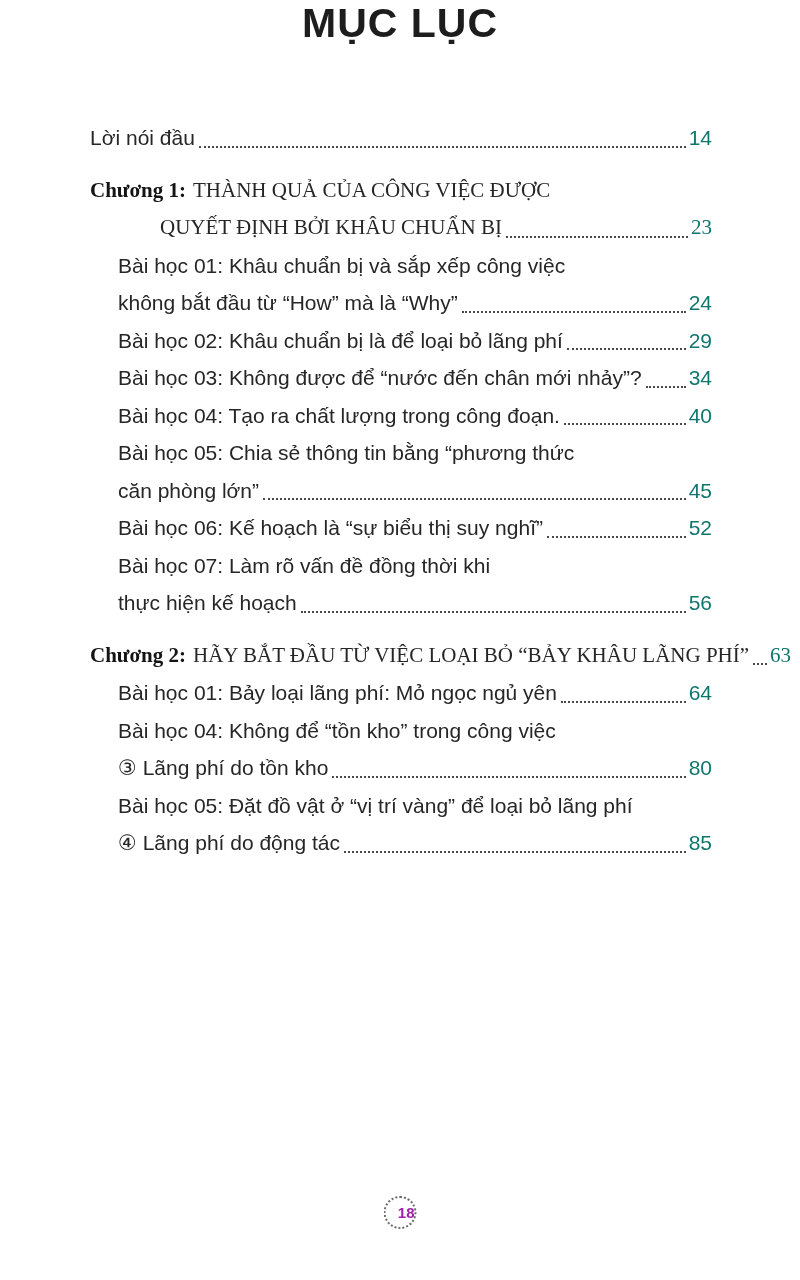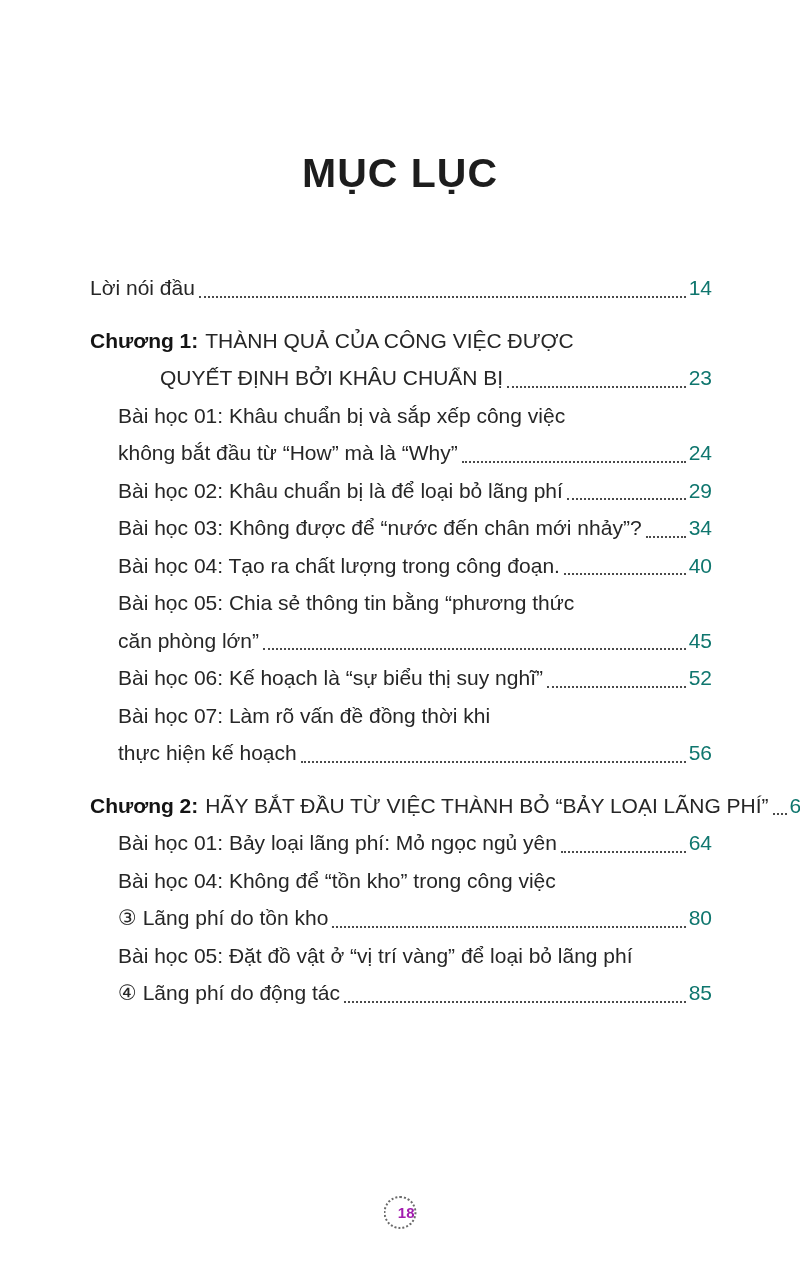--- a/index.html
+++ b/index.html
@@ -15,34 +15,33 @@
     font-family: "Liberation Sans", "DejaVu Sans", sans-serif;
     color: #262626;
   }
   .page {
     position: absolute;
     inset: 0;
     background: #ffffff;
   }
   .title {
     margin: 0;
-    padding-top: 150px;
     text-align: center;
     font-size: 41px;
     font-weight: 700;
     letter-spacing: 1px;
     color: #1d1d1d;
   }
   .toc {
     margin-top: 72px;
     padding-left: 90px;
     padding-right: 88px;
   }
   .toc-entry { margin: 0; }
-  .toc-entry.group-start { margin-top: 15px; }
+  .toc-entry.group-start { margin-top: 15px; font-family: Liberation Serif, serif; }
   .toc-line {
     display: flex;
     align-items: baseline;
     height: 37.5px;
     font-size: 21px;
     line-height: 37.5px;
     white-space: nowrap;
   }
   .toc-line .prefix {
     font-weight: 700;
@@ -165,21 +164,21 @@
         </div>
         <div class="toc-line indent-lesson">
           <span class="line-text">thực hiện kế hoạch</span>
           <span class="leader"></span>
           <span class="page-num">56</span>
         </div>
       </div>
       <div class="toc-entry group-start">
         <div class="toc-line indent-root">
           <span class="prefix">Chương 2:</span>
-          <span class="line-text">HÃY BẮT ĐẦU TỪ VIỆC THÀNH BỎ “BẢY LOẠI LÃNG PHÍ”</span>
+          <span class="line-text">HÃY BẮT ĐẦU TỪ VIỆC LOẠI BỎ “BẢY KHÂU LÃNG PHÍ”</span>
           <span class="leader"></span>
           <span class="page-num">63</span>
         </div>
       </div>
       <div class="toc-entry">
         <div class="toc-line indent-lesson">
           <span class="line-text">Bài học 01: Bảy loại lãng phí: Mỏ ngọc ngủ yên</span>
           <span class="leader"></span>
           <span class="page-num">64</span>
         </div>

